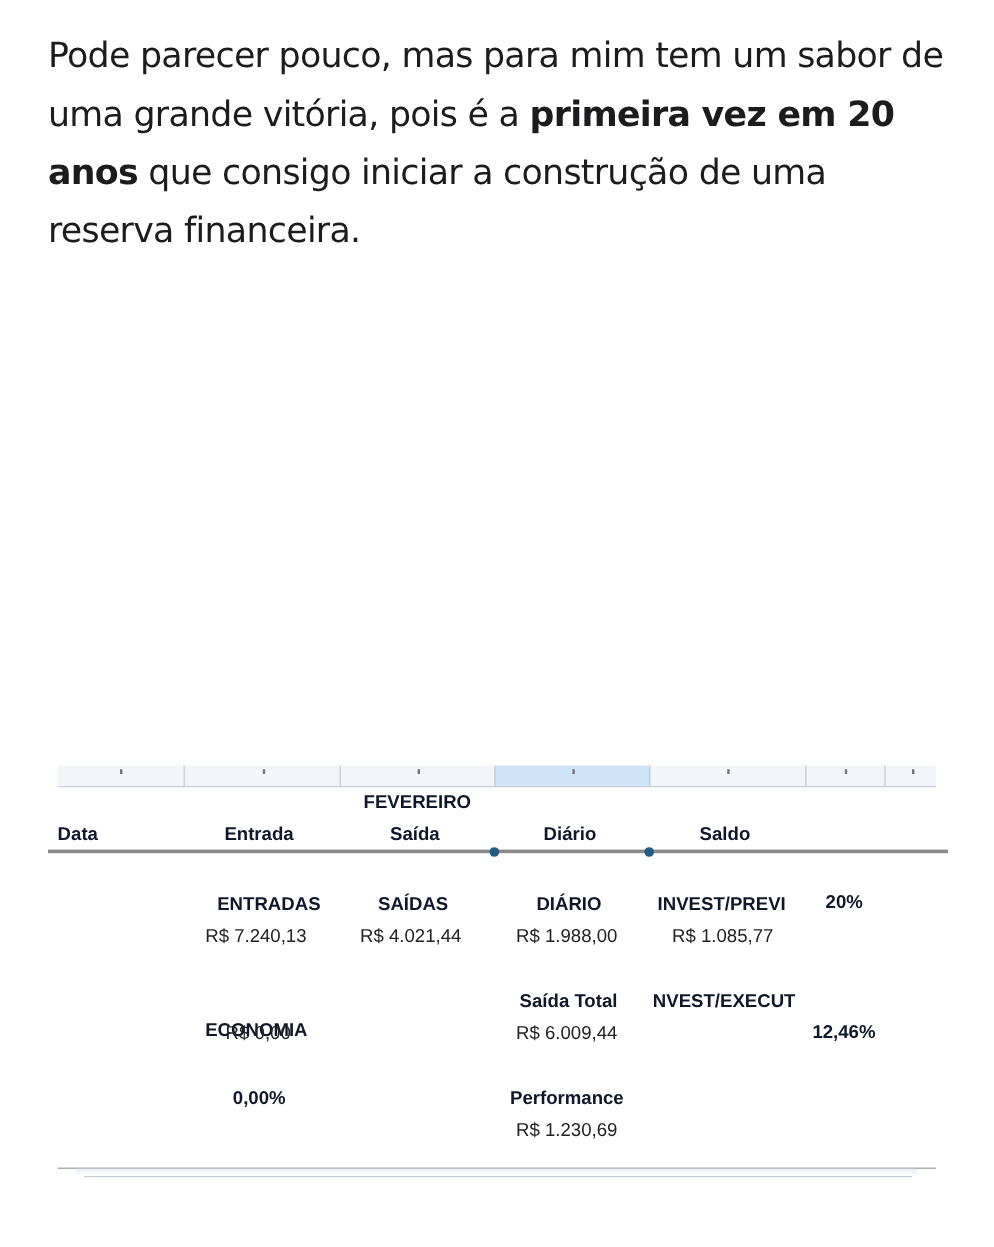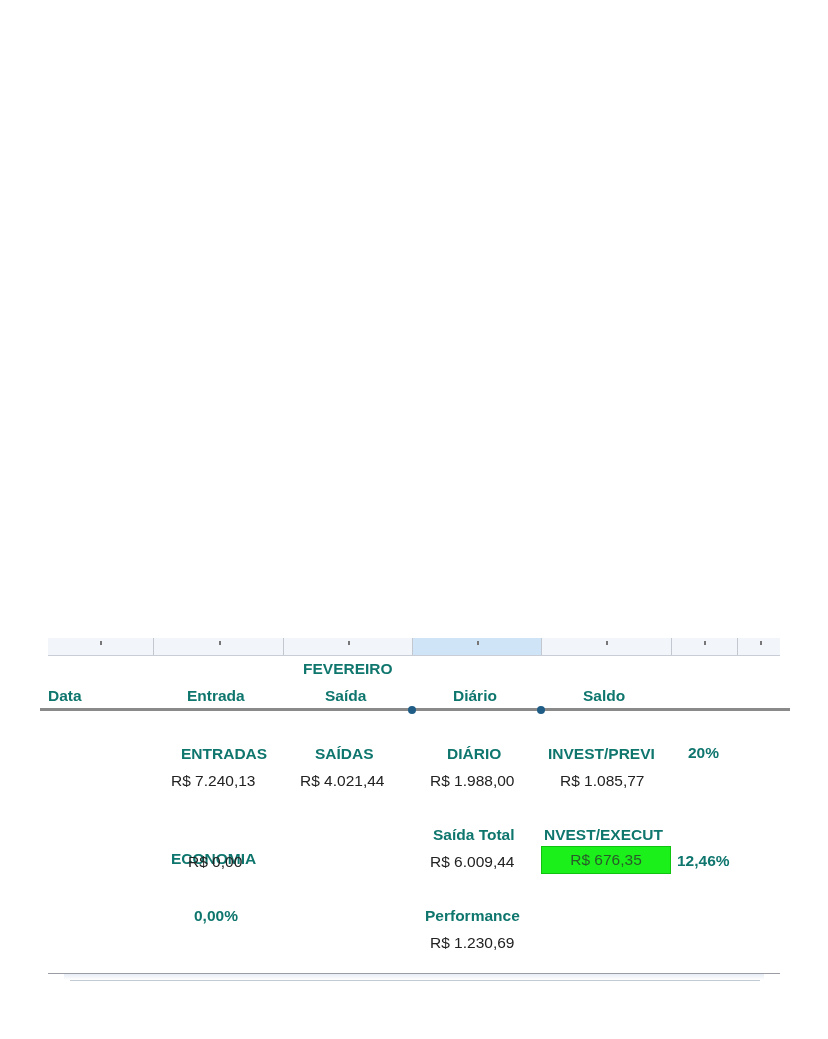--- a/index.html
+++ b/index.html
@@ -8,34 +8,35 @@
   .para { font-family: "DejaVu Sans", sans-serif; font-size: 29px; line-height: 48.5px; letter-spacing: -0.6px; margin: 0 0 22px 0; color: #1c1c1e; }
   .para b { font-weight: bold; }
 
   .sheet { position: absolute; left: 40px; top: 630px; width: 750px; height: 355px; }
   .colbar { position: absolute; left: 8px; top: 8px; width: 732px; height: 17px; background: #f2f6fb; border-bottom: 1px solid #c9ced6; }
   .colbar .cell { position: absolute; top: 0; height: 17px; border-left: 1px solid #c3c8d0; }
   .colbar .cell.sel { background: #cfe4f6; }
   .colbar .tick { position: absolute; top: 3px; width: 2px; height: 4px; background: #777; }
 
   .txt { position: absolute; white-space: nowrap; font-family: "Liberation Sans", sans-serif; }
-  .hdr { font-weight: bold; font-size: 15.5px; color: #0f766e; }
+  .hdr { font-weight: bold; font-size: 15.5px; color: #0f172a; }
   .val { font-size: 15.5px; color: #222; }
   .rule { position: absolute; left: 0; top: 78px; width: 750px; height: 3px; background: #8a8a8a; }
   .dot { position: absolute; top: 76px; width: 8px; height: 8px; border-radius: 50%; background: #1f5d86; }
   .green { position: absolute; left: 501px; top: 216px; width: 130px; height: 28px; background: #1bf01b; border: 1px solid #0fc30f; box-sizing: border-box; }
   .green span { display: block; text-align: center; line-height: 26px; font-size: 15.5px; color: #2a5a2a; }
   .bottom1 { position: absolute; left: 8px; top: 343px; width: 732px; height: 1px; background: #9a9da3; }
   .bottom2 { position: absolute; left: 24px; top: 344px; width: 700px; height: 6px; background: linear-gradient(#e7edf6, #ffffff); }
   .bottom3 { position: absolute; left: 30px; top: 350px; width: 690px; height: 1px; background: #c4cad3; }
 </style>
 </head>
 <body>
 
 <div class="post">
+  <p class="para"><span>Pode parecer pouco, mas para mim tem um sabor de uma grande vitória, pois é a </span><b>primeira vez em 20 anos</b><span> que consigo iniciar a construção de uma reserva financeira.</span></p>
 </div>
 
 <div class="sheet">
   <div class="colbar">
     <div class="cell" style="left:0;width:105px;border-left:none;">
         <div class="tick" style="left:52px;"></div>
       </div>
     <div class="cell" style="left:105px;width:130px;">
         <div class="tick" style="left:65px;"></div>
       </div>
@@ -81,23 +82,20 @@
   <div class="txt val" style="left:520px;top:142px;">R$ 1.085,77</div>
   <div class="txt hdr" style="left:648px;top:114px;">20%</div>
 
   <div class="txt hdr" style="left:131px;top:196px;margin-top:24px;">ECONOMIA</div>
   <div class="txt val" style="left:148px;top:223px;">R$ 0,00</div>
 
   <div class="txt hdr" style="left:393px;top:196px;">Saída Total</div>
   <div class="txt val" style="left:390px;top:223px;">R$ 6.009,44</div>
 
   <div class="txt hdr" style="left:504px;top:196px;">NVEST/EXECUT</div>
-  <div class="green">
-      <span>R$ 676,35</span>
-    </div>
   <div class="txt hdr" style="left:637px;top:222px;">12,46%</div>
 
   <div class="txt hdr" style="left:154px;top:277px;">0,00%</div>
 
   <div class="txt hdr" style="left:385px;top:277px;">Performance</div>
   <div class="txt val" style="left:390px;top:304px;">R$ 1.230,69</div>
 
   <div class="bottom1"></div>
   <div class="bottom2"></div>
   <div class="bottom3"></div>

